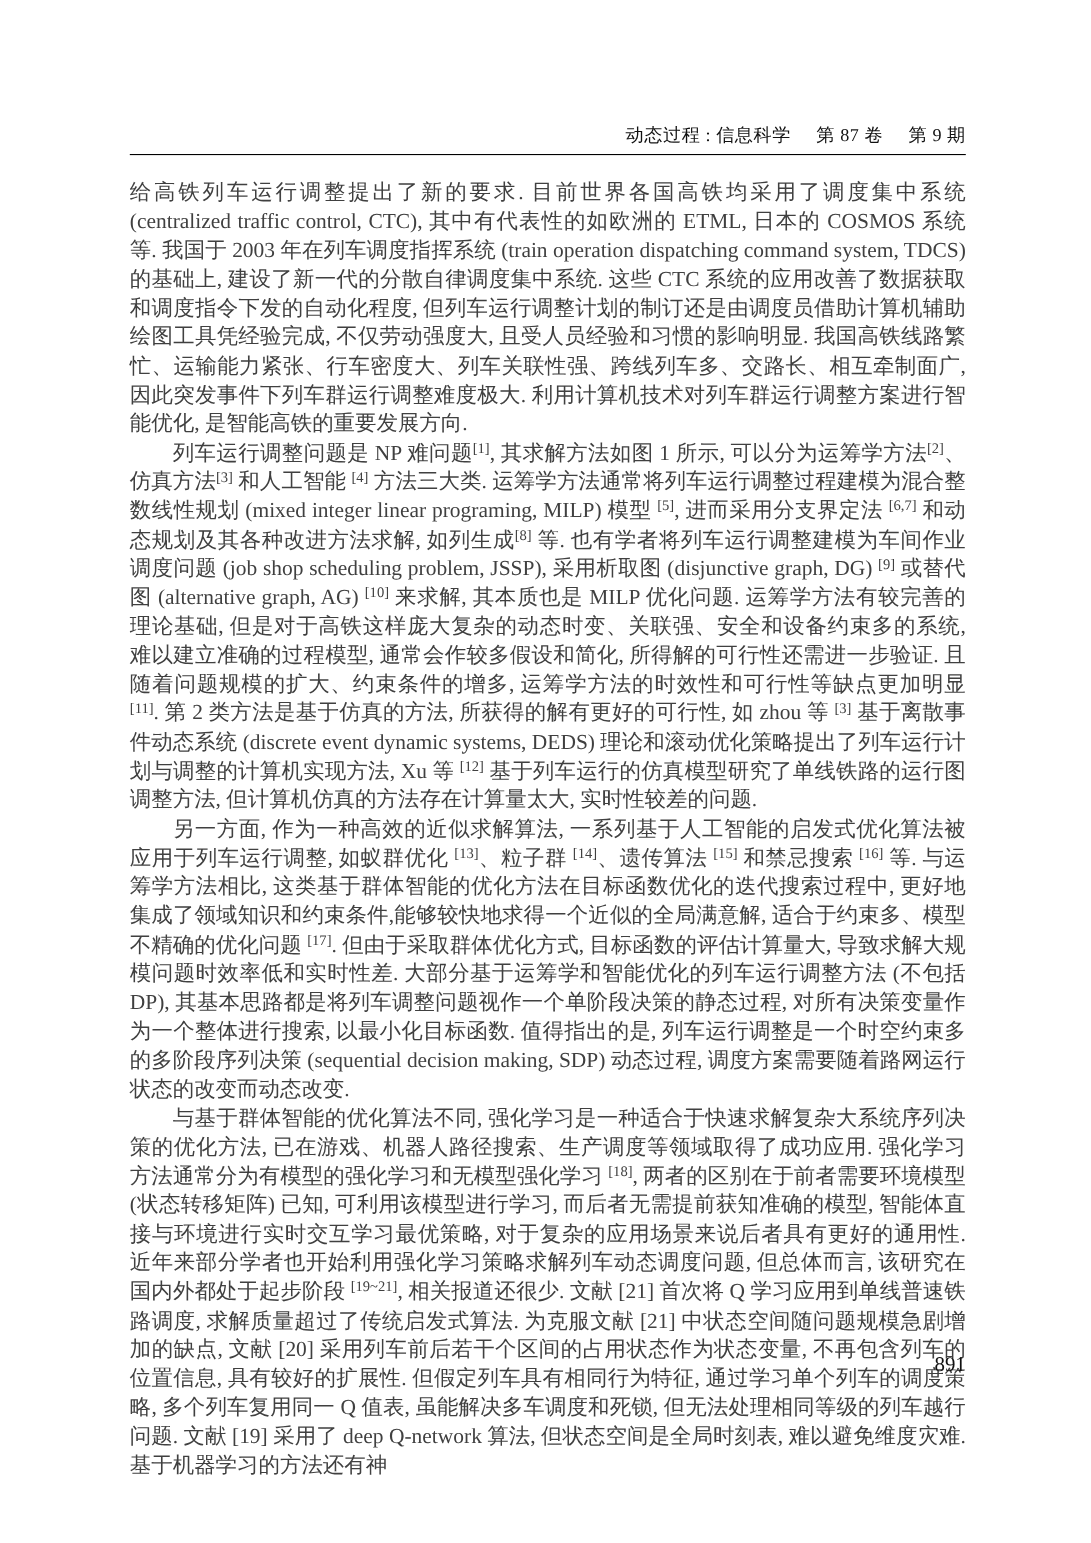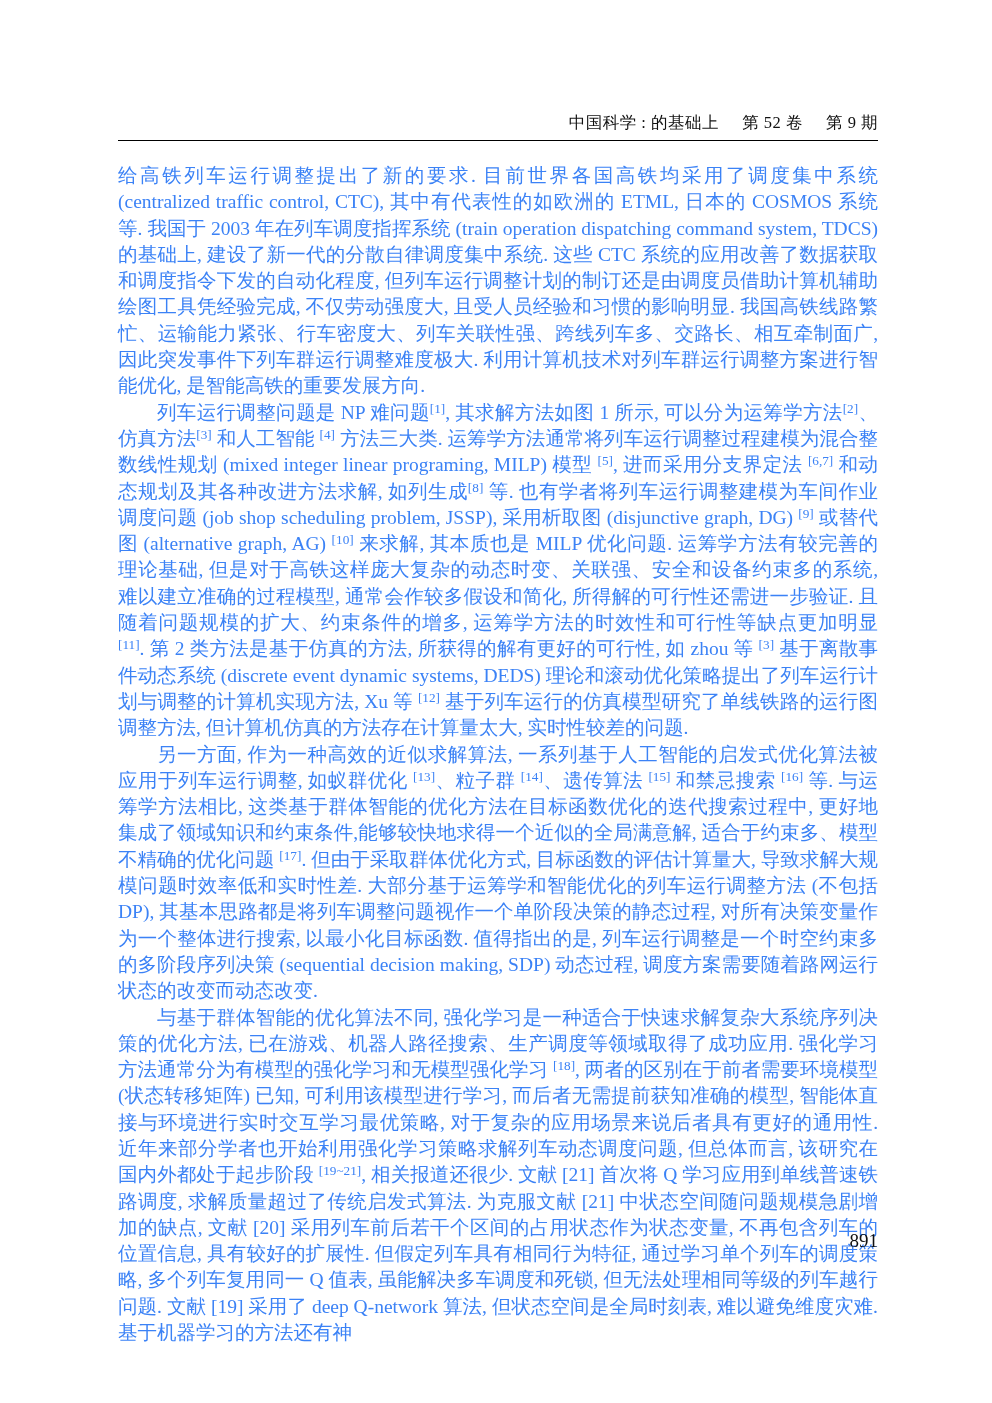--- a/index.html
+++ b/index.html
@@ -40,21 +40,21 @@
   }
   .body-text {
     position: absolute;
     left: 118px;
     width: 760px;
     top: 163px;
     font-size: 19.5px;
     line-height: 26.3px;
     text-align: justify;
     text-justify: inter-ideograph;
-    color: #3b82f6;
+    color: #404040;
   }
   .para {
     margin: 0;
     padding: 0;
   }
   .para.indent {
     text-indent: 2em;
   }
   sup {
     font-size: 0.68em;
@@ -72,21 +72,21 @@
     font-size: 19px;
     color: #111111;
   }
 </style>
 </head>
 <body>
 
 <div class="page">
 
   <div class="header-line">
-    <span>中国科学 : 的基础上</span><span class="vol">第 52 卷</span><span class="iss">第 9 期</span>
+    <span>动态过程 : 信息科学</span><span class="vol">第 87 卷</span><span class="iss">第 9 期</span>
   </div>
 
   <div class="head-rule"></div>
 
   <div class="body-text" id="paragraphs">
       <p class="para">给高铁列车运行调整提出了新的要求. 目前世界各国高铁均采用了调度集中系统 (centralized traffic control, CTC), 其中有代表性的如欧洲的 ETML, 日本的 COSMOS 系统等. 我国于 2003 年在列车调度指挥系统 (train operation dispatching command system, TDCS) 的基础上, 建设了新一代的分散自律调度集中系统. 这些 CTC 系统的应用改善了数据获取和调度指令下发的自动化程度, 但列车运行调整计划的制订还是由调度员借助计算机辅助绘图工具凭经验完成, 不仅劳动强度大, 且受人员经验和习惯的影响明显. 我国高铁线路繁忙、运输能力紧张、行车密度大、列车关联性强、跨线列车多、交路长、相互牵制面广, 因此突发事件下列车群运行调整难度极大. 利用计算机技术对列车群运行调整方案进行智能优化, 是智能高铁的重要发展方向.</p>
       <p class="para indent">列车运行调整问题是 NP 难问题<sup>[1]</sup>, 其求解方法如图 1 所示, 可以分为运筹学方法<sup>[2]</sup>、仿真方法<sup>[3]</sup> 和人工智能 <sup>[4]</sup> 方法三大类. 运筹学方法通常将列车运行调整过程建模为混合整数线性规划 (mixed integer linear programing, MILP) 模型 <sup>[5]</sup>, 进而采用分支界定法 <sup>[6,7]</sup> 和动态规划及其各种改进方法求解, 如列生成<sup>[8]</sup> 等. 也有学者将列车运行调整建模为车间作业调度问题 (job shop scheduling problem, JSSP), 采用析取图 (disjunctive graph, DG) <sup>[9]</sup> 或替代图 (alternative graph, AG) <sup>[10]</sup> 来求解, 其本质也是 MILP 优化问题. 运筹学方法有较完善的理论基础, 但是对于高铁这样庞大复杂的动态时变、关联强、安全和设备约束多的系统, 难以建立准确的过程模型, 通常会作较多假设和简化, 所得解的可行性还需进一步验证. 且随着问题规模的扩大、约束条件的增多, 运筹学方法的时效性和可行性等缺点更加明显 <sup>[11]</sup>. 第 2 类方法是基于仿真的方法, 所获得的解有更好的可行性, 如 zhou 等 <sup>[3]</sup> 基于离散事件动态系统 (discrete event dynamic systems, DEDS) 理论和滚动优化策略提出了列车运行计划与调整的计算机实现方法, Xu 等 <sup>[12]</sup> 基于列车运行的仿真模型研究了单线铁路的运行图调整方法, 但计算机仿真的方法存在计算量太大, 实时性较差的问题.</p>
       <p class="para indent">另一方面, 作为一种高效的近似求解算法, 一系列基于人工智能的启发式优化算法被应用于列车运行调整, 如蚁群优化 <sup>[13]</sup>、粒子群 <sup>[14]</sup>、遗传算法 <sup>[15]</sup> 和禁忌搜索 <sup>[16]</sup> 等. 与运筹学方法相比, 这类基于群体智能的优化方法在目标函数优化的迭代搜索过程中, 更好地集成了领域知识和约束条件,能够较快地求得一个近似的全局满意解, 适合于约束多、模型不精确的优化问题 <sup>[17]</sup>. 但由于采取群体优化方式, 目标函数的评估计算量大, 导致求解大规模问题时效率低和实时性差. 大部分基于运筹学和智能优化的列车运行调整方法 (不包括 DP), 其基本思路都是将列车调整问题视作一个单阶段决策的静态过程, 对所有决策变量作为一个整体进行搜索, 以最小化目标函数. 值得指出的是, 列车运行调整是一个时空约束多的多阶段序列决策 (sequential decision making, SDP) 动态过程, 调度方案需要随着路网运行状态的改变而动态改变.</p>
       <p class="para indent">与基于群体智能的优化算法不同, 强化学习是一种适合于快速求解复杂大系统序列决策的优化方法, 已在游戏、机器人路径搜索、生产调度等领域取得了成功应用. 强化学习方法通常分为有模型的强化学习和无模型强化学习 <sup>[18]</sup>, 两者的区别在于前者需要环境模型 (状态转移矩阵) 已知, 可利用该模型进行学习, 而后者无需提前获知准确的模型, 智能体直接与环境进行实时交互学习最优策略, 对于复杂的应用场景来说后者具有更好的通用性. 近年来部分学者也开始利用强化学习策略求解列车动态调度问题, 但总体而言, 该研究在国内外都处于起步阶段 <sup>[19~21]</sup>, 相关报道还很少. 文献 [21] 首次将 Q 学习应用到单线普速铁路调度, 求解质量超过了传统启发式算法. 为克服文献 [21] 中状态空间随问题规模急剧增加的缺点, 文献 [20] 采用列车前后若干个区间的占用状态作为状态变量, 不再包含列车的位置信息, 具有较好的扩展性. 但假定列车具有相同行为特征, 通过学习单个列车的调度策略, 多个列车复用同一 Q 值表, 虽能解决多车调度和死锁, 但无法处理相同等级的列车越行问题. 文献 [19] 采用了 deep Q-network 算法, 但状态空间是全局时刻表, 难以避免维度灾难. 基于机器学习的方法还有神</p>
     </div>

